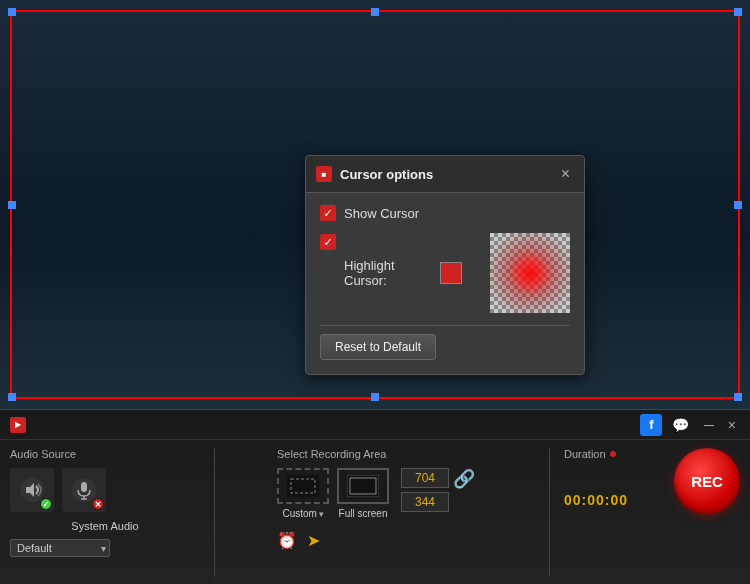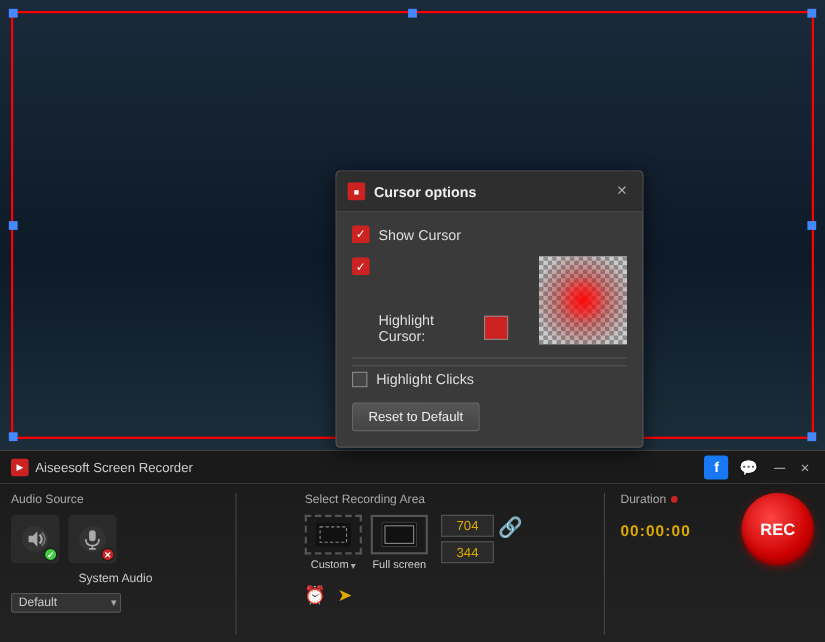--- a/index.html
+++ b/index.html
@@ -155,21 +155,21 @@
       justify-content: center;
       margin-right: 8px;
       flex-shrink: 0;
       cursor: pointer;
       border-radius: 2px;
       margin-top: 1px;
     }
 
     #highlight-right {
       display: flex;
-      align-items: flex-end;
+      align-items: center;
       gap: 28px;
     }
 
     #highlight-label-area {
       display: flex;
       align-items: center;
       gap: 8px;
     }
 
     #color-swatch {
@@ -512,21 +512,21 @@
       color: #aaa;
       font-size: 14px;
       cursor: pointer;
     }
 
     
     #duration-section {
       display: flex;
       flex-direction: column;
       align-items: flex-start;
-      gap: 2px;
+      gap: 20px;
       min-width: 90px;
     }
 
     #duration-label-row {
       display: flex;
       align-items: center;
       gap: 4px;
     }
 
     #duration-label {
@@ -640,36 +640,31 @@
         <div id="highlight-preview">
           <div class="checker-canvas"></div>
           <div class="glow-overlay"></div>
         </div>
       </div>
     </div>
 
     <div class="h-divider"></div>
 
     
-    <div id="clicks-row">
-      <div class="checkbox-empty"></div>
-      <span class="dialog-label">Highlight Clicks</span>
-    </div>
 
     
     <button id="reset-btn">Reset to Default</button>
   </div>
 </div>
 
 <div id="toolbar">
 
   <div id="toolbar-top">
     <div id="app-title-area">
       <div id="app-icon">▶</div>
-      <span id="app-title">Aiseesoft Screen Recorder</span>
     </div>
     <div id="toolbar-window-controls">
       <div id="fb-icon">f</div>
       <span class="win-ctrl-icon">💬</span>
       <span class="win-ctrl-icon">─</span>
       <span class="win-ctrl-icon">×</span>
     </div>
   </div>
 
   <div id="toolbar-main">

